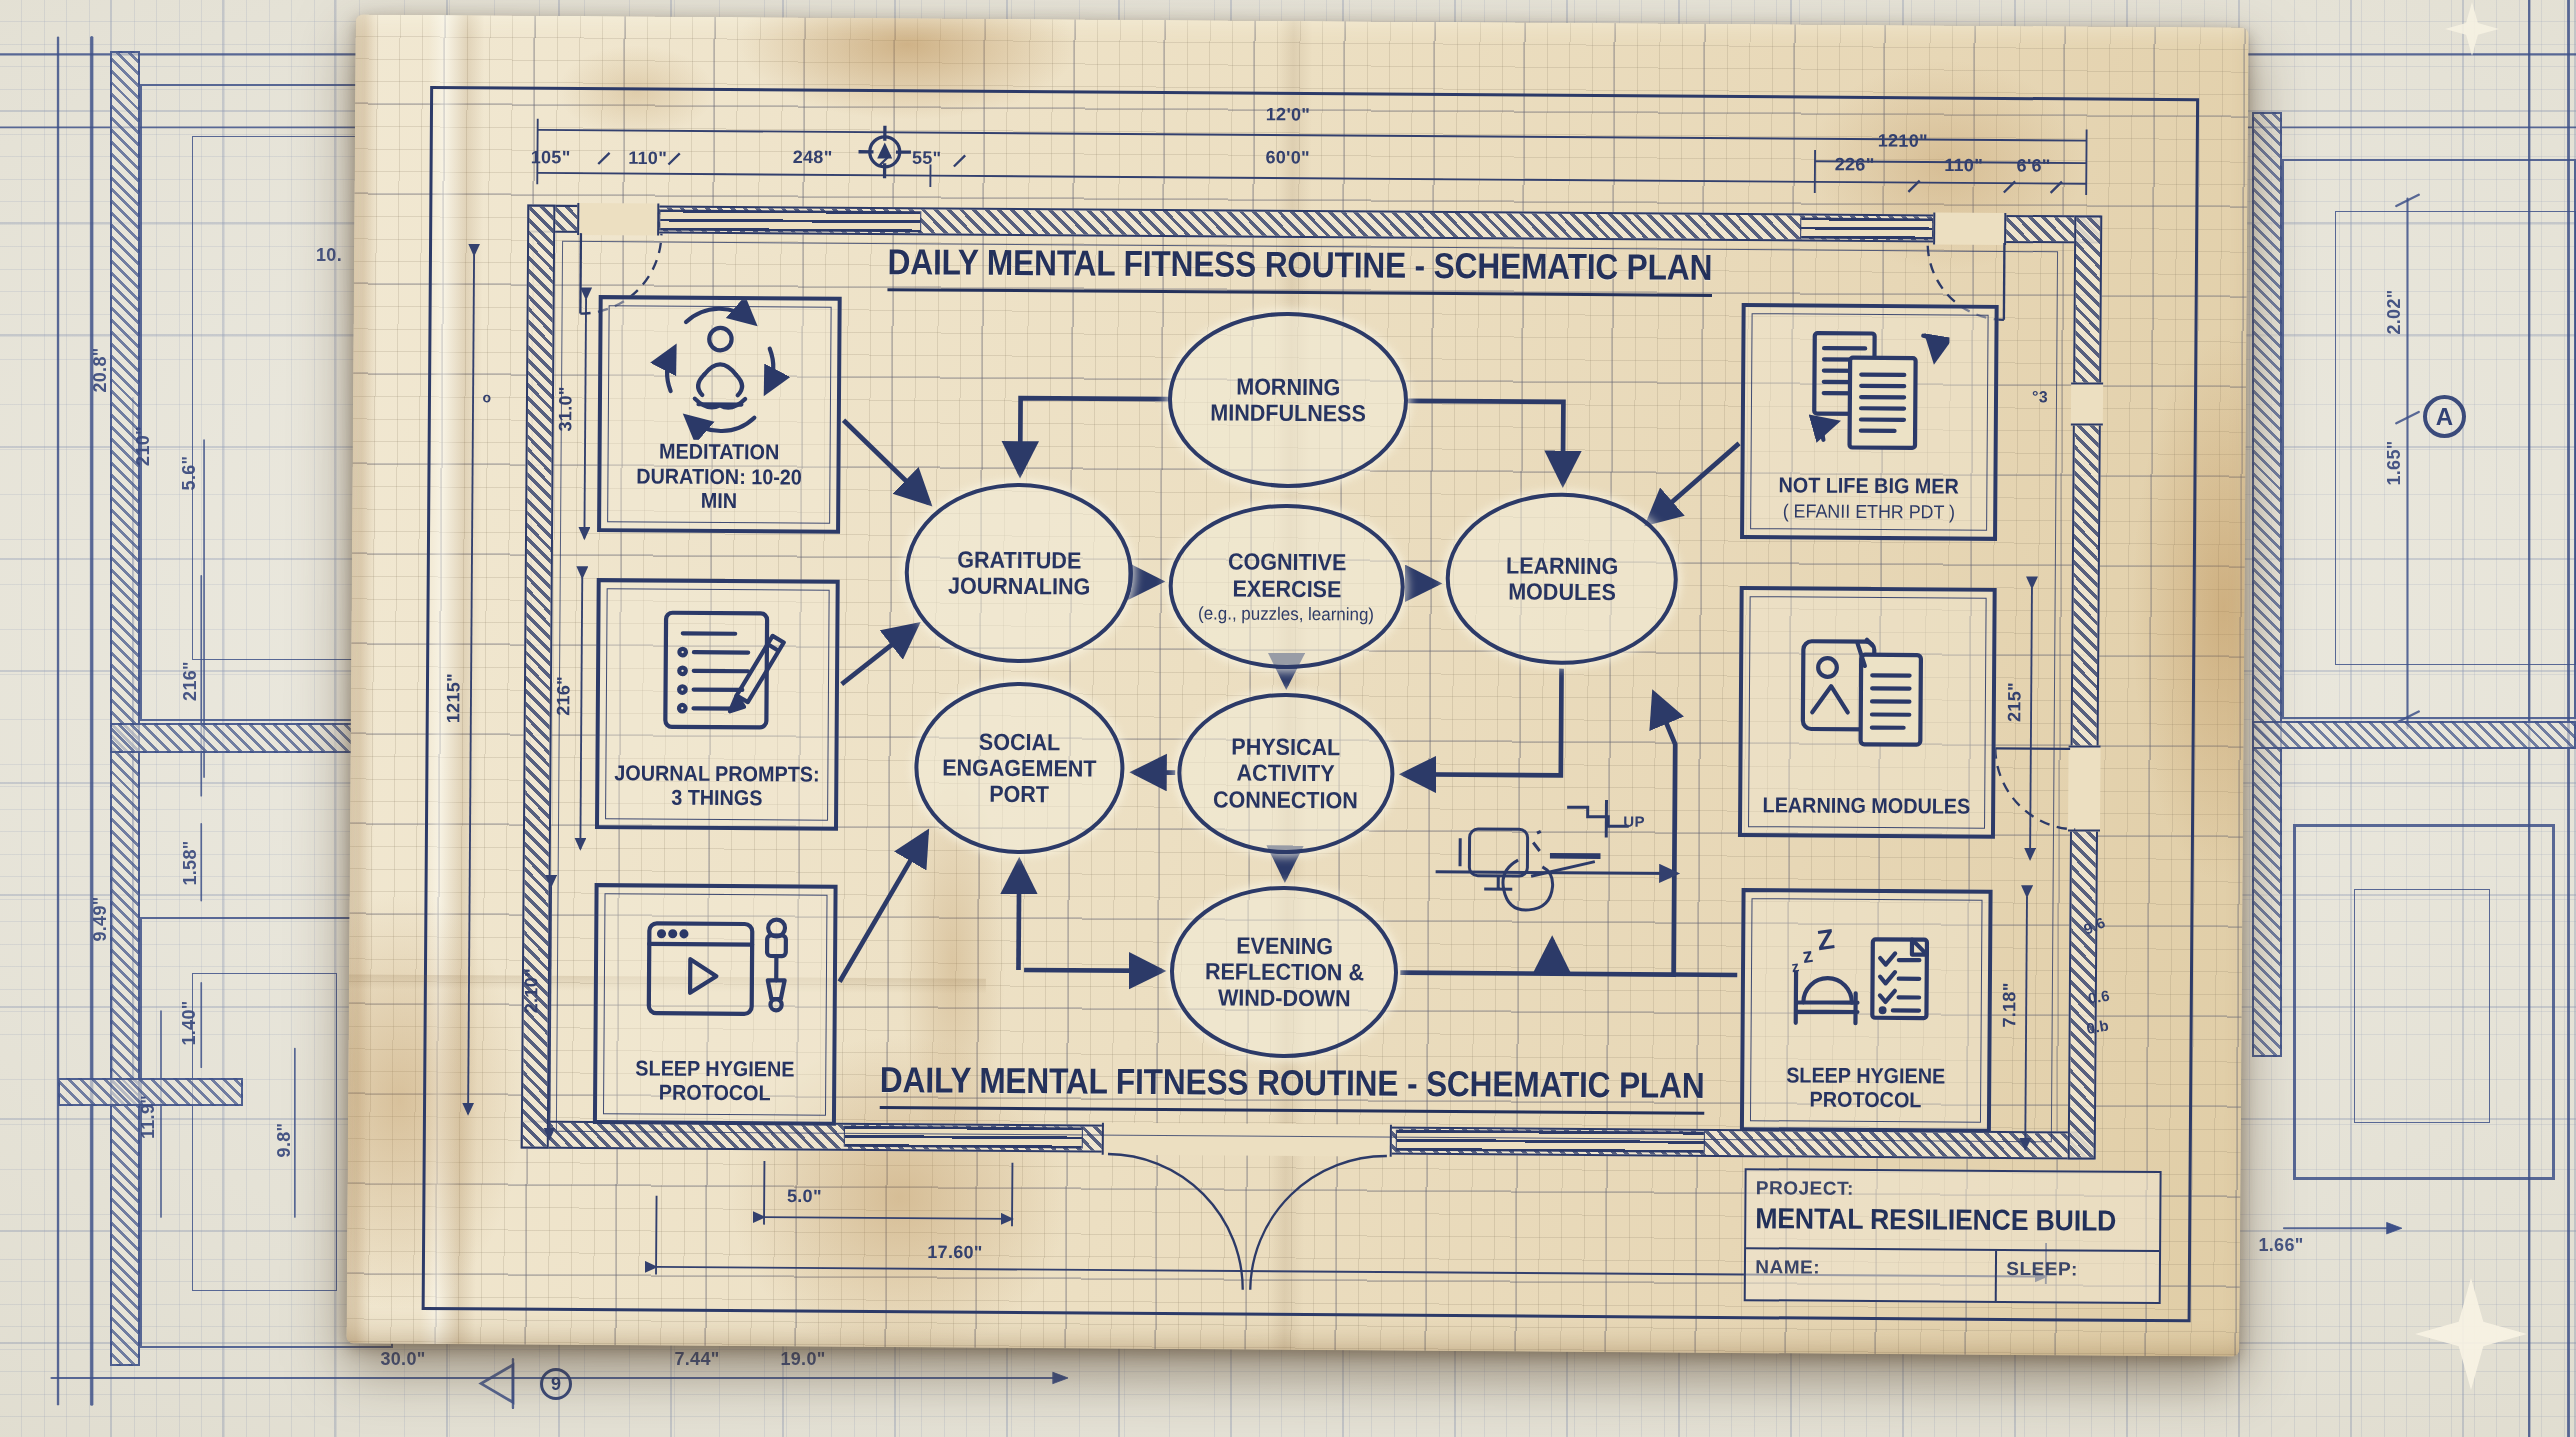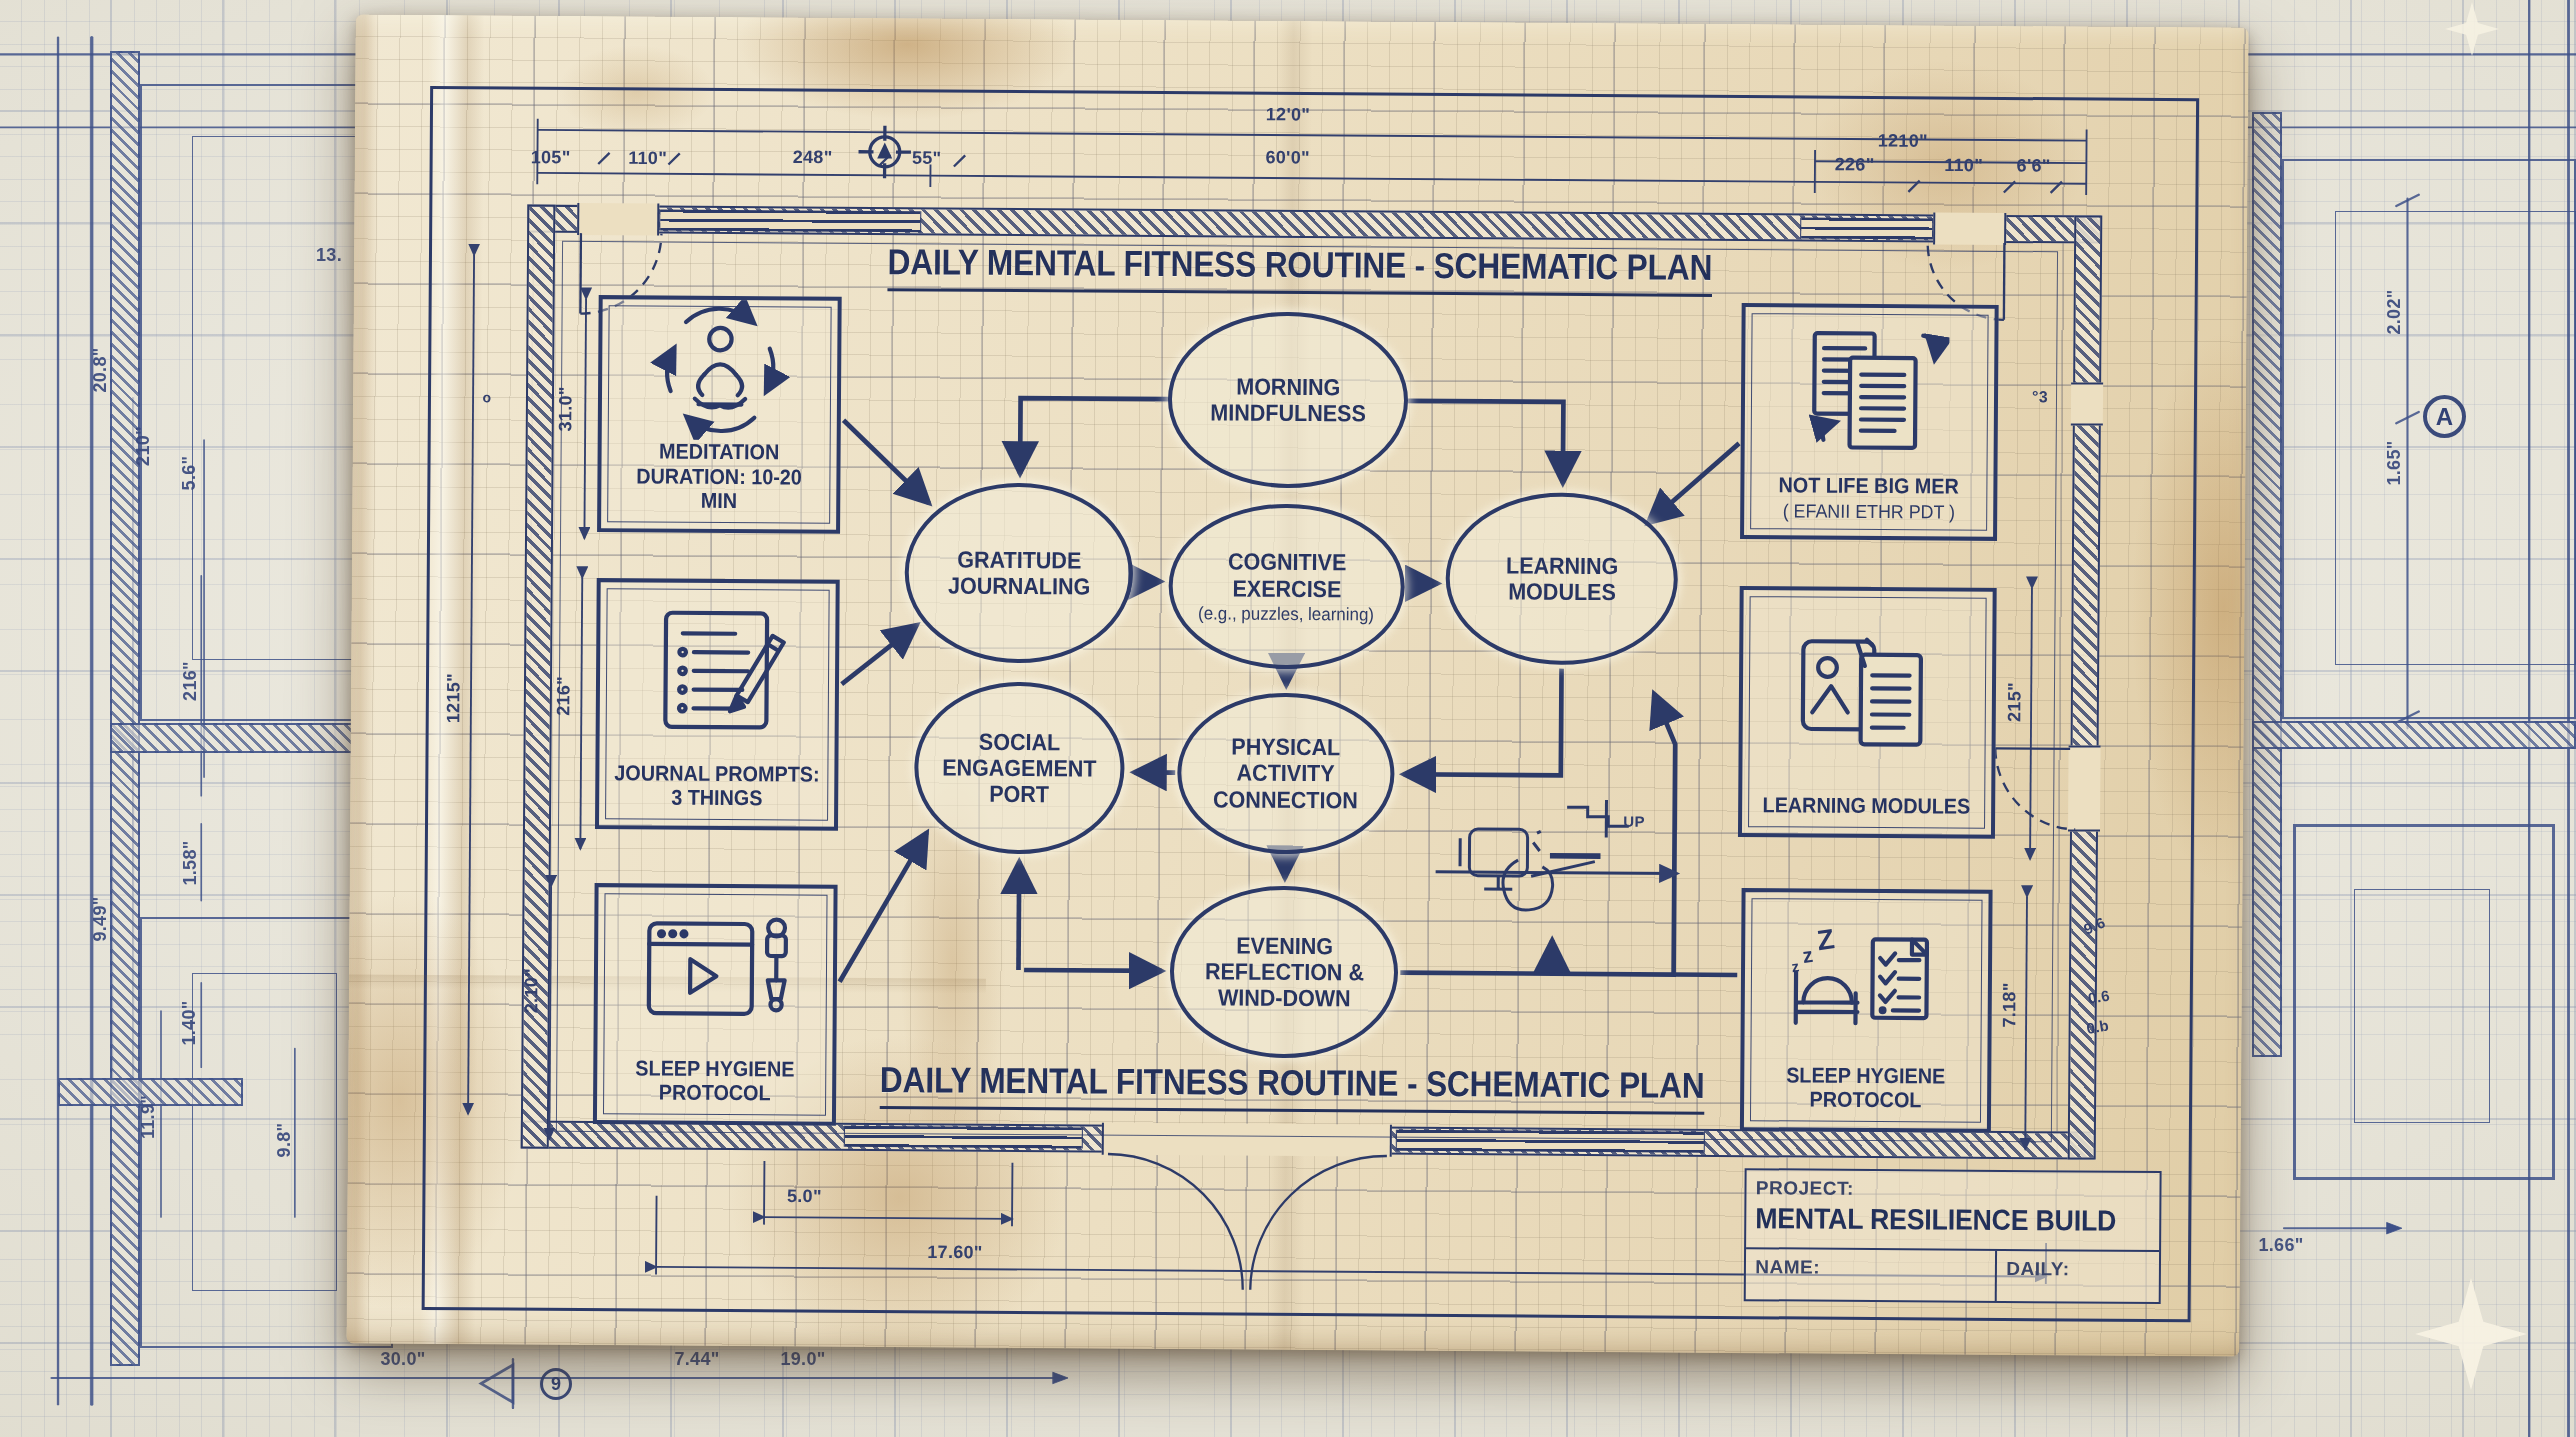--- a/index.html
+++ b/index.html
@@ -136,21 +136,21 @@
     <div id="bg-dims">
         <span class="dim" style="left: 100px; top: 370px; transform: translate(-50%, -50%) rotate(-90deg);">20.8"</span>
         <span class="dim" style="left: 143px; top: 446px; transform: translate(-50%, -50%) rotate(-90deg);">210"</span>
         <span class="dim" style="left: 189px; top: 473px; transform: translate(-50%, -50%) rotate(-90deg);">5.6"</span>
         <span class="dim" style="left: 190px; top: 681px; transform: translate(-50%, -50%) rotate(-90deg);">216"</span>
         <span class="dim" style="left: 190px; top: 863px; transform: translate(-50%, -50%) rotate(-90deg);">1.58"</span>
         <span class="dim" style="left: 100px; top: 919px; transform: translate(-50%, -50%) rotate(-90deg);">9.49"</span>
         <span class="dim" style="left: 189px; top: 1023px; transform: translate(-50%, -50%) rotate(-90deg);">1.40"</span>
         <span class="dim" style="left: 148px; top: 1117px; transform: translate(-50%, -50%) rotate(-90deg);">11.9"</span>
         <span class="dim" style="left: 284px; top: 1140px; transform: translate(-50%, -50%) rotate(-90deg);">9.8"</span>
-        <span class="dim" style="left: 329px; top: 255px; transform: translate(-50%, -50%) rotate(0deg);">13.</span>
+        <span class="dim" style="left: 329px; top: 255px; transform: translate(-50%, -50%) rotate(0deg);">10.</span>
         <span class="dim" style="left: 403px; top: 1359px; transform: translate(-50%, -50%) rotate(0deg);">30.0"</span>
         <span class="dim" style="left: 697px; top: 1359px; transform: translate(-50%, -50%) rotate(0deg);">7.44"</span>
         <span class="dim" style="left: 803px; top: 1359px; transform: translate(-50%, -50%) rotate(0deg);">19.0"</span>
         <span class="dim" style="left: 2394px; top: 312px; transform: translate(-50%, -50%) rotate(-90deg);">2.02"</span>
         <span class="dim" style="left: 2394px; top: 463px; transform: translate(-50%, -50%) rotate(-90deg);">1.65"</span>
         <span class="dim" style="left: 2281px; top: 1245px; transform: translate(-50%, -50%) rotate(0deg);">1.66"</span>
       </div>
   </div>
 
   <div id="paper">
@@ -399,21 +399,21 @@
 
     <div class="tblock">
       <div class="row1">
         <div class="tb-label">PROJECT:</div>
         <div class="tb-value">MENTAL RESILIENCE BUILD</div>
       </div>
       <div class="cell-name">
         <div class="tb-label">NAME:</div>
       </div>
       <div class="cell-date">
-        <div class="tb-label">DAILY:</div>
+        <div class="tb-label">SLEEP:</div>
       </div>
     </div>
 
     <div id="paper-dims">
         <span class="dim" style="left: 196px; top: 142px; transform: translate(-50%, -50%) rotate(0deg);">105"</span>
         <span class="dim" style="left: 293px; top: 142px; transform: translate(-50%, -50%) rotate(0deg);">110"</span>
         <span class="dim" style="left: 458px; top: 140px; transform: translate(-50%, -50%) rotate(0deg);">248"</span>
         <span class="dim" style="left: 572px; top: 140px; transform: translate(-50%, -50%) rotate(0deg);">55"</span>
         <span class="dim" style="left: 933px; top: 94px; transform: translate(-50%, -50%) rotate(0deg);">12'0"</span>
         <span class="dim" style="left: 933px; top: 137px; transform: translate(-50%, -50%) rotate(0deg);">60'0"</span>

